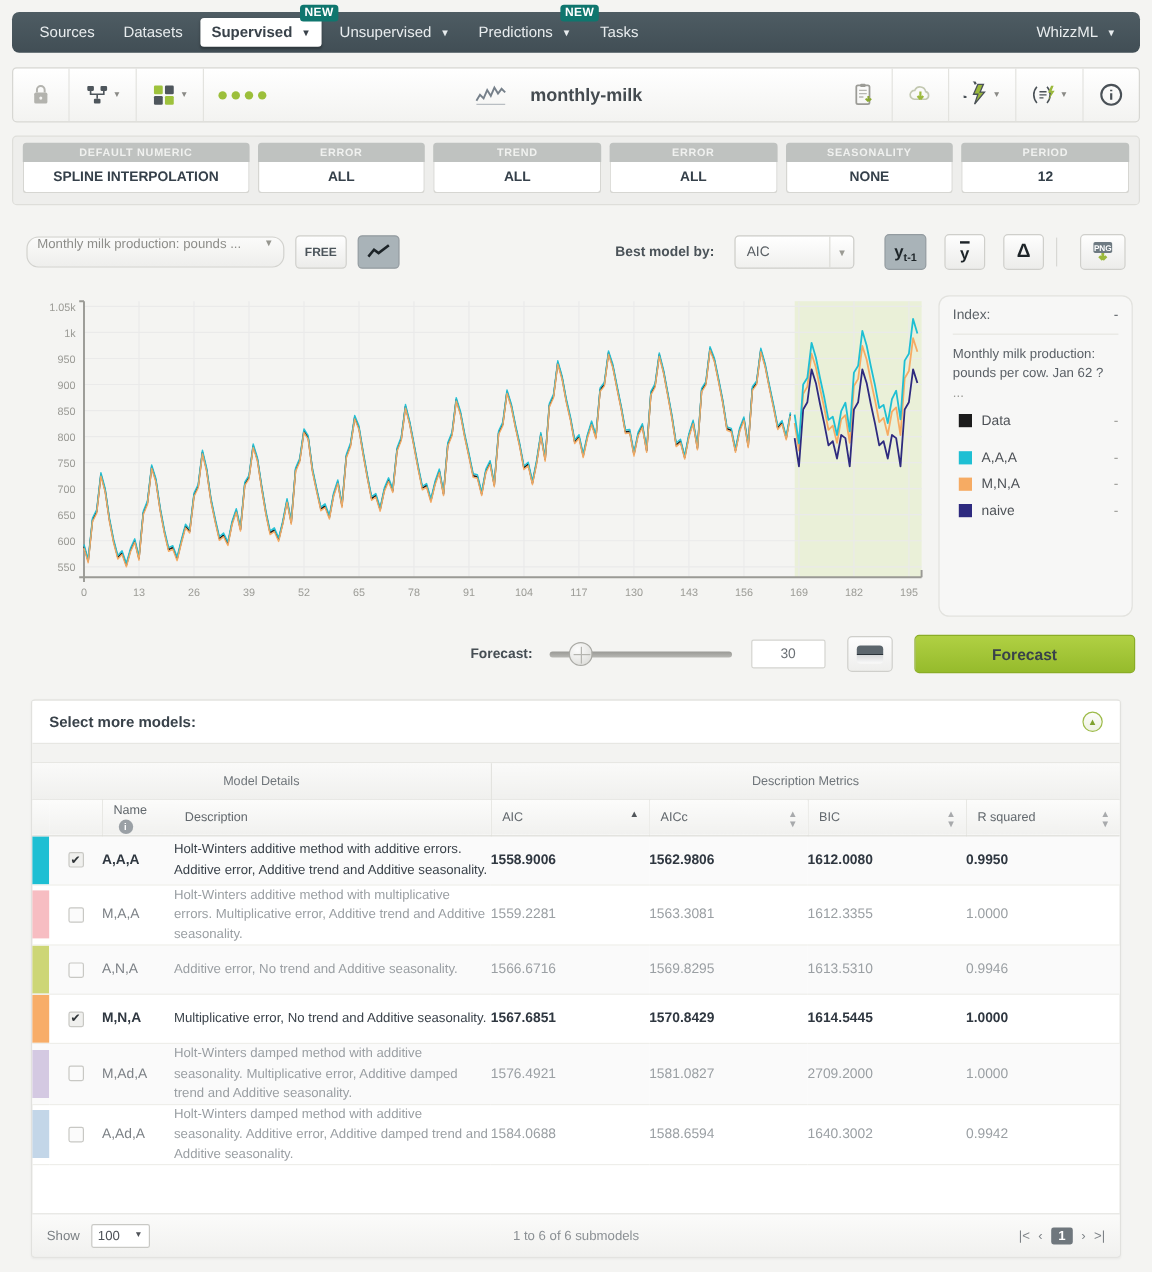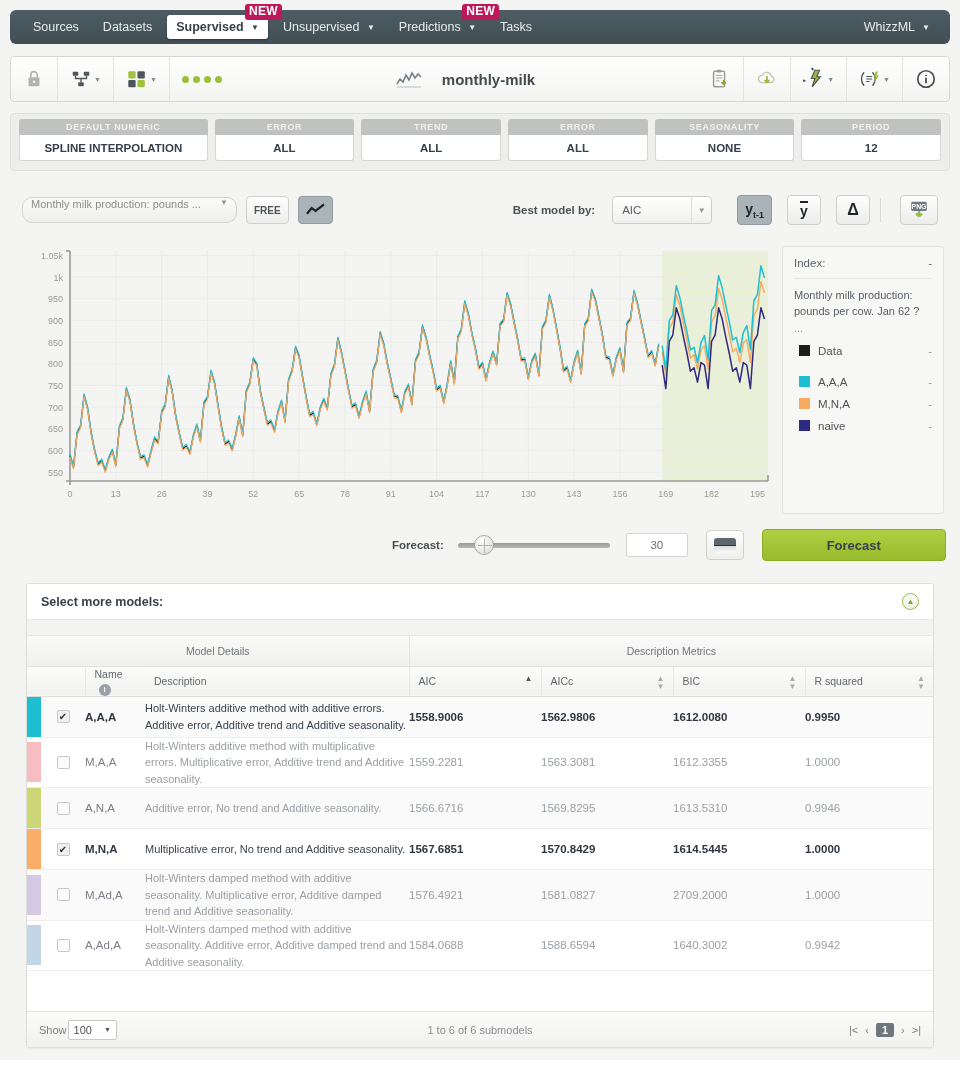--- a/index.html
+++ b/index.html
@@ -38,23 +38,23 @@
   .nav-item.active {
     background: #ffffff;
     color: #39424a;
     font-weight: bold;
     box-shadow: 0 1px 2px rgba(0,0,0,.3);
   }
   .caret { font-size: 8px; margin-left: 4px; position: relative; top: -1px; }
   .badge-new {
     position: absolute;
     top: -11px; right: -14px;
-    background: #be185d;
+    background: #0f766e;
     color: #fff;
-    font-size: 12px;
+    font-size: 10px;
     font-weight: bold;
     padding: 1px 4px 2px;
     border-radius: 3px;
     letter-spacing: .3px;
     line-height: 1.1;
   }
   .nav-right { margin-left: auto; color: #e8ecee; font-size: 12.5px; padding-right: 6px; cursor: pointer;}
 
   
   .toolbar {
@@ -153,21 +153,21 @@
 
   
   .chartwrap {
     position: absolute; left: 24px; top: 243px;
     width: 750px; height: 270px;
   }
   svg.plot { display: block; }
   .legendbox {
     position: absolute; left: 782px; top: 246px;
     width: 162px; height: 268px;
-    background: #f7f7f6; border: 1px solid #e2e2de; border-radius: 3px;
+    background: #f7f7f6; border: 1px solid #e2e2de; border-radius: 9px;
     padding: 10px 11px;
   }
   .lg-top {
     display:flex; justify-content: space-between;
     font-size: 11.5px; color: #5d6368;
     padding-bottom: 9px; border-bottom: 1px solid #e6e6e2;
   }
   .lg-desc {
     font-size: 11px; color: #5a6066; line-height: 1.45;
     padding: 9px 0 2px;
@@ -296,21 +296,21 @@
   tr.on .nm, tr.on .num { color: #2f3740; font-weight: bold; }
   tr.on .desc { color: #3a424a; }
   .panel-ft {
     position: absolute; left: 0; right: 0; bottom: 0; height: 36px;
     background: linear-gradient(to bottom,#fbfbfa,#f1f1ef);
     border-top: 1px solid #e4e4e0;
     display: flex; align-items: center; padding: 0 12px;
     font-size: 11px; color: #7b8084;
   }
   .show-sel {
-    margin-left: 1px; height: 20px; padding: 0 5px;
+    margin-left: 9px; height: 20px; padding: 0 5px;
     background: #fff; border: 1px solid #c9c9c5; border-radius: 2px;
     display: inline-flex; align-items: center; gap: 12px;
     font-size: 11px; color: #4f5358; cursor: pointer;
   }
   .ft-mid { position: absolute; left: 0; right: 0; text-align: center; font-size: 11px; color: #8b9094; pointer-events: none;}
   .pager { margin-left: auto; display: flex; align-items: center; gap: 7px; z-index: 2;}
   .pg { font-size: 11px; color: #7d8286; cursor: pointer;}
   .pg.cur {
     background: #6f777d; color: #fff; border-radius: 2px;
     padding: 1px 6px; font-weight: bold;

